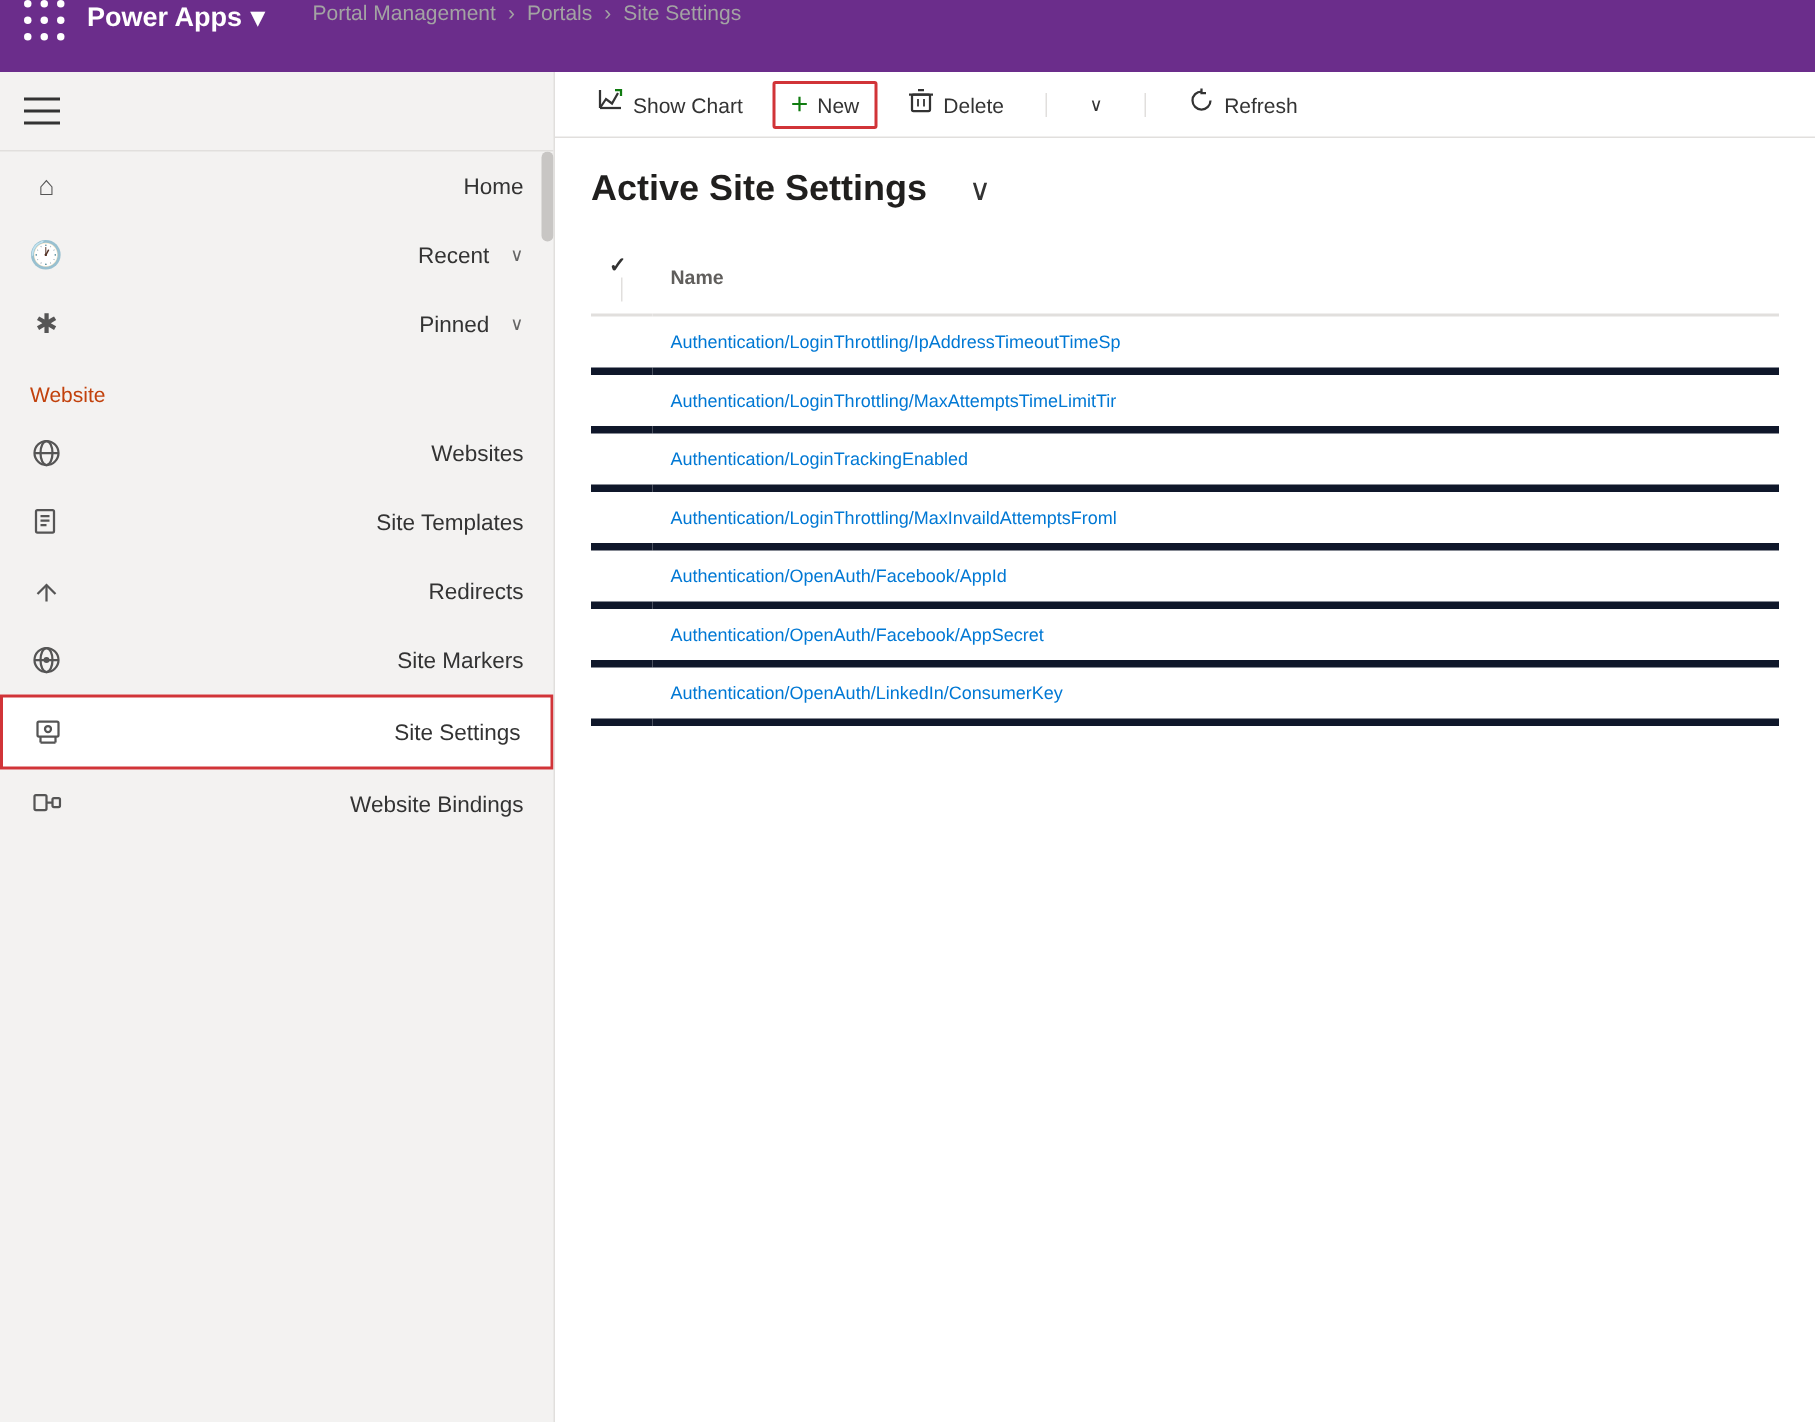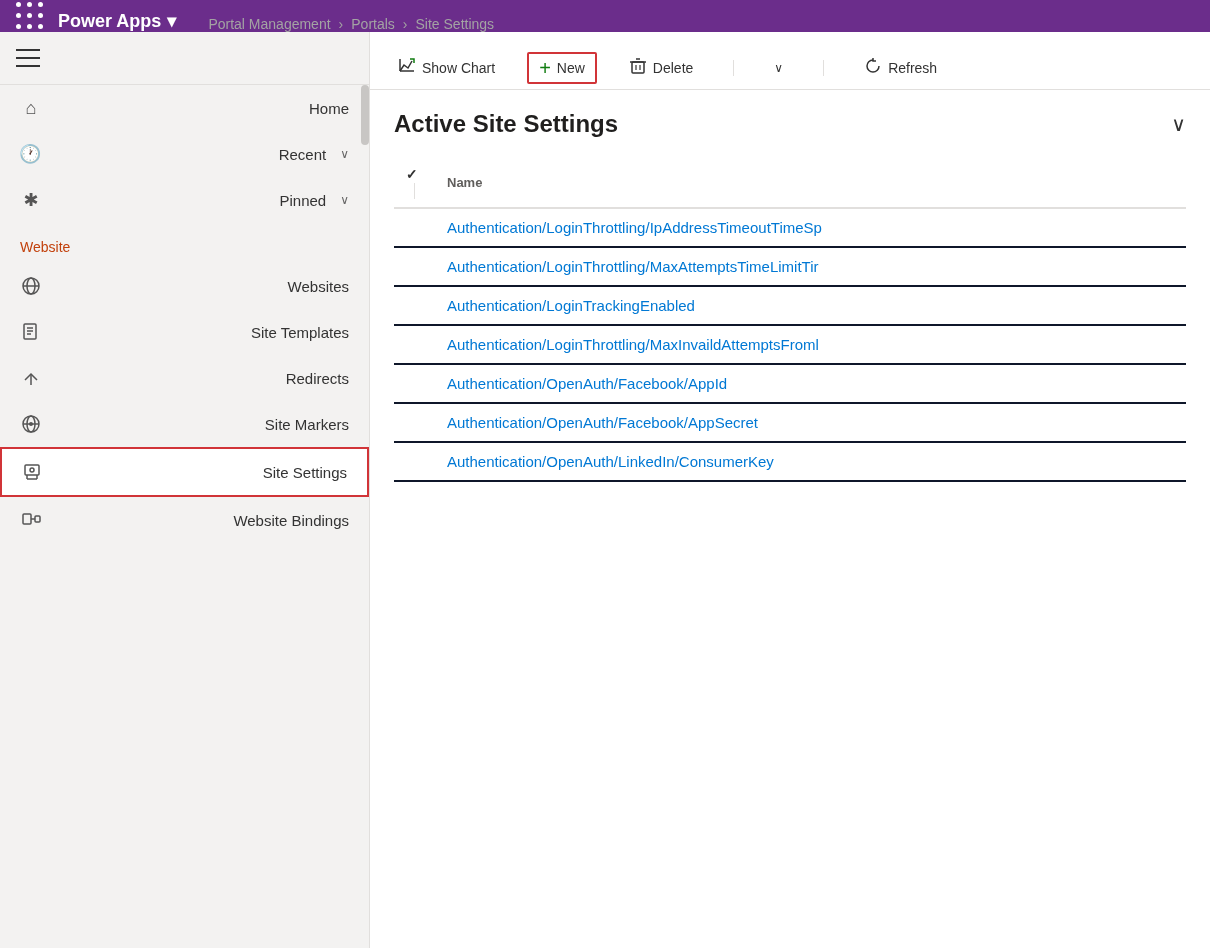--- a/index.html
+++ b/index.html
@@ -1,23 +1,23 @@
 <!DOCTYPE html>
 <html><head>
   <meta charset="utf-8">
   <style>
     * { box-sizing: border-box; margin: 0; padding: 0; }
     body { font-family: 'Segoe UI', sans-serif; display: flex; flex-direction: column; height: 948px; width: 1210px; overflow: hidden; }
 
     
     .top-bar {
       background-color: #6b2d8b;
-      height: 32px;
-      display: flex;
-      align-items: flex-end;
+      height: 48px;
+      display: flex;
+      align-items: flex-start;
       padding: 0 16px;
       gap: 12px;
       flex-shrink: 0;
     }
     .top-bar-grid {
       display: grid;
       grid-template-columns: repeat(3, 8px);
       grid-template-rows: repeat(3, 8px);
       gap: 3px;
       cursor: pointer;
@@ -141,23 +141,22 @@
       overflow: hidden;
     }
 
     
     .toolbar {
       display: flex;
       align-items: center;
       padding: 0 16px;
       height: 44px;
       border-bottom: 1px solid #e1dfdd;
-      gap: 20px;
+      gap: 8px;
       flex-shrink: 0;
-      margin-top: 14px;
     }
     .toolbar-btn {
       display: flex;
       align-items: center;
       gap: 6px;
       padding: 6px 12px;
       border: none;
       background: transparent;
       cursor: pointer;
       font-size: 14px;
@@ -181,23 +180,22 @@
 
     
     .content-body {
       flex: 1;
       overflow-y: auto;
       padding: 20px 24px;
     }
     .page-title-row {
       display: flex;
       align-items: center;
-      gap: 12px;
+      gap: 28px;
       margin-bottom: 20px;
-      justify-content: space-between;
     }
     .page-title {
       font-size: 24px;
       font-weight: 700;
       color: #201f1e;
     }
     .page-title-chevron {
       font-size: 20px;
       color: #333;
       cursor: pointer;
@@ -216,22 +214,22 @@
       padding: 8px 12px;
       font-size: 13px;
       color: #605e5c;
       font-weight: 600;
     }
     .data-table th.check-col {
       width: 40px;
     }
     .data-table td {
       padding: 10px 12px;
-      font-size: 15px;
-      border-bottom: 2px solid #0f172a;
+      font-size: 12px;
+      border-bottom: 5px solid #0f172a;
     }
     .data-table td a {
       color: #0078d4;
       text-decoration: none;
     }
     .check-icon {
       color: #333;
       font-size: 14px;
     }
     .col-divider {

